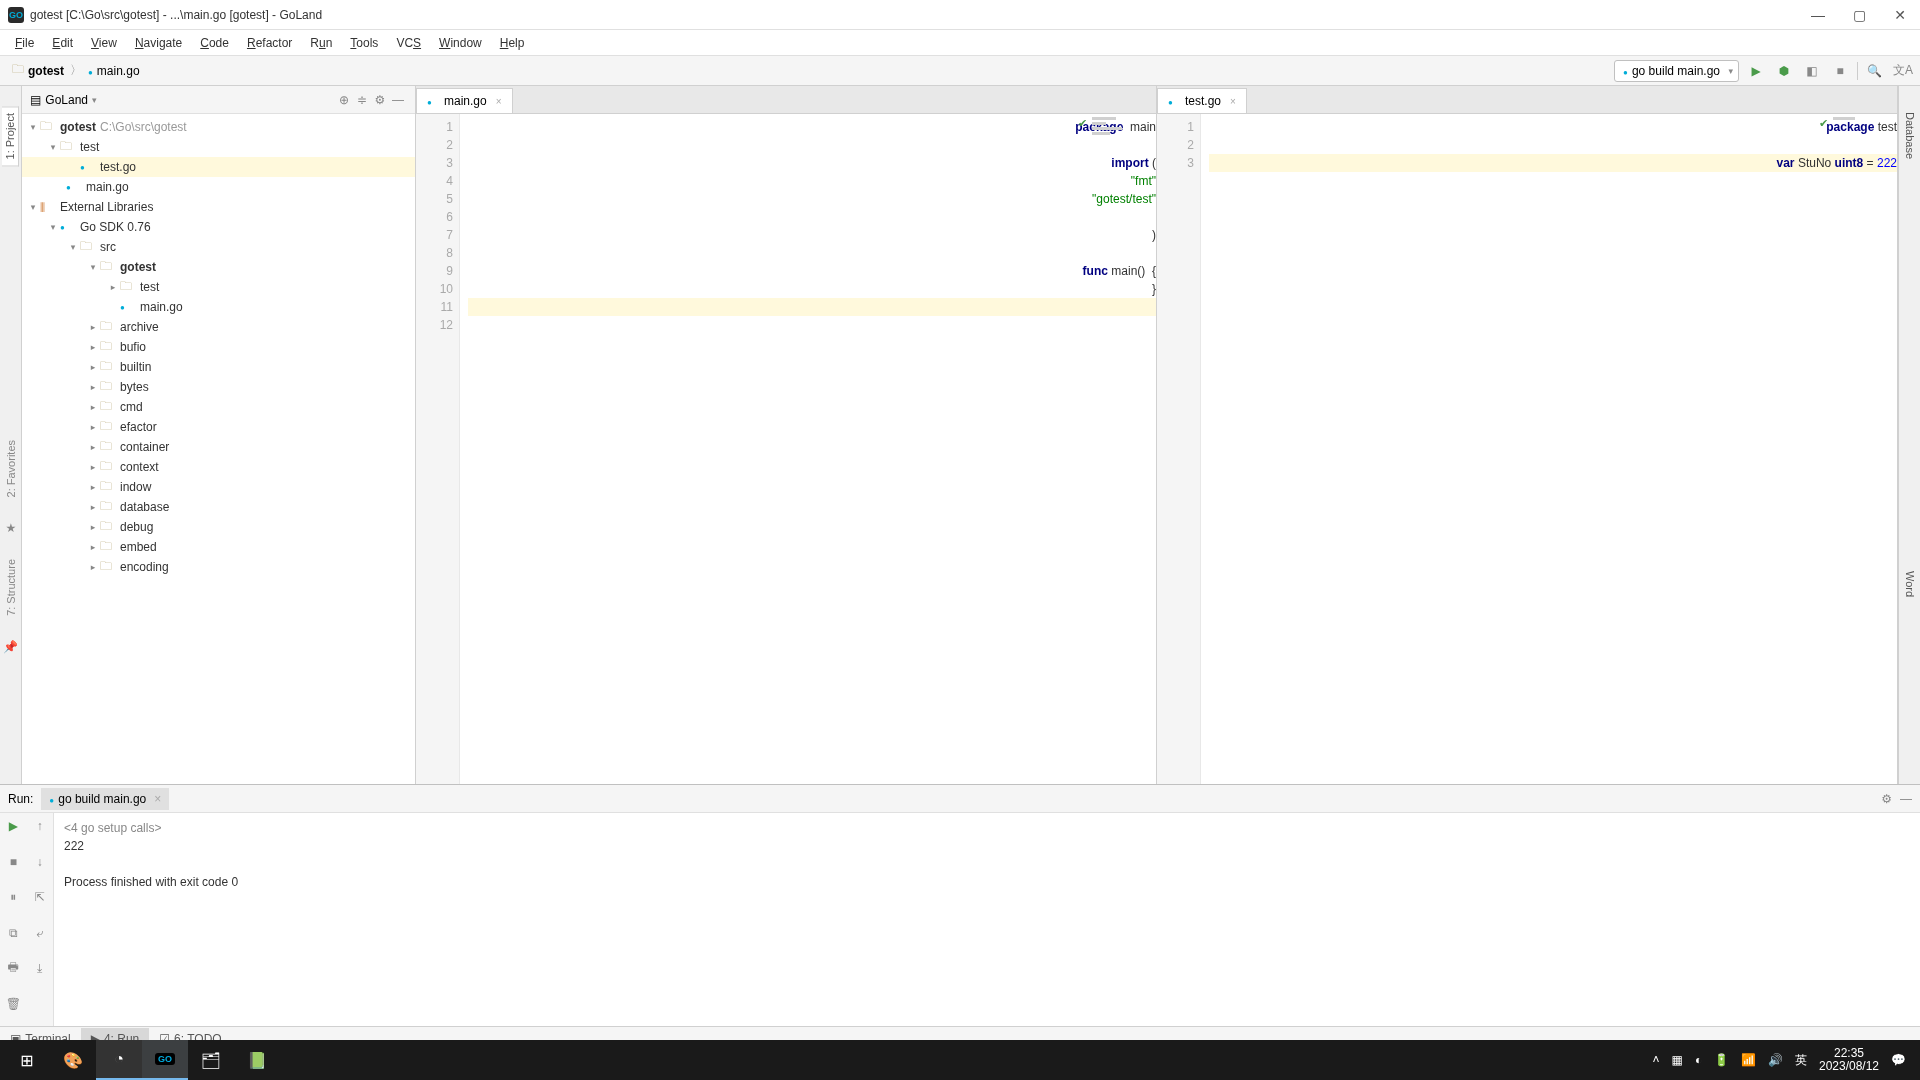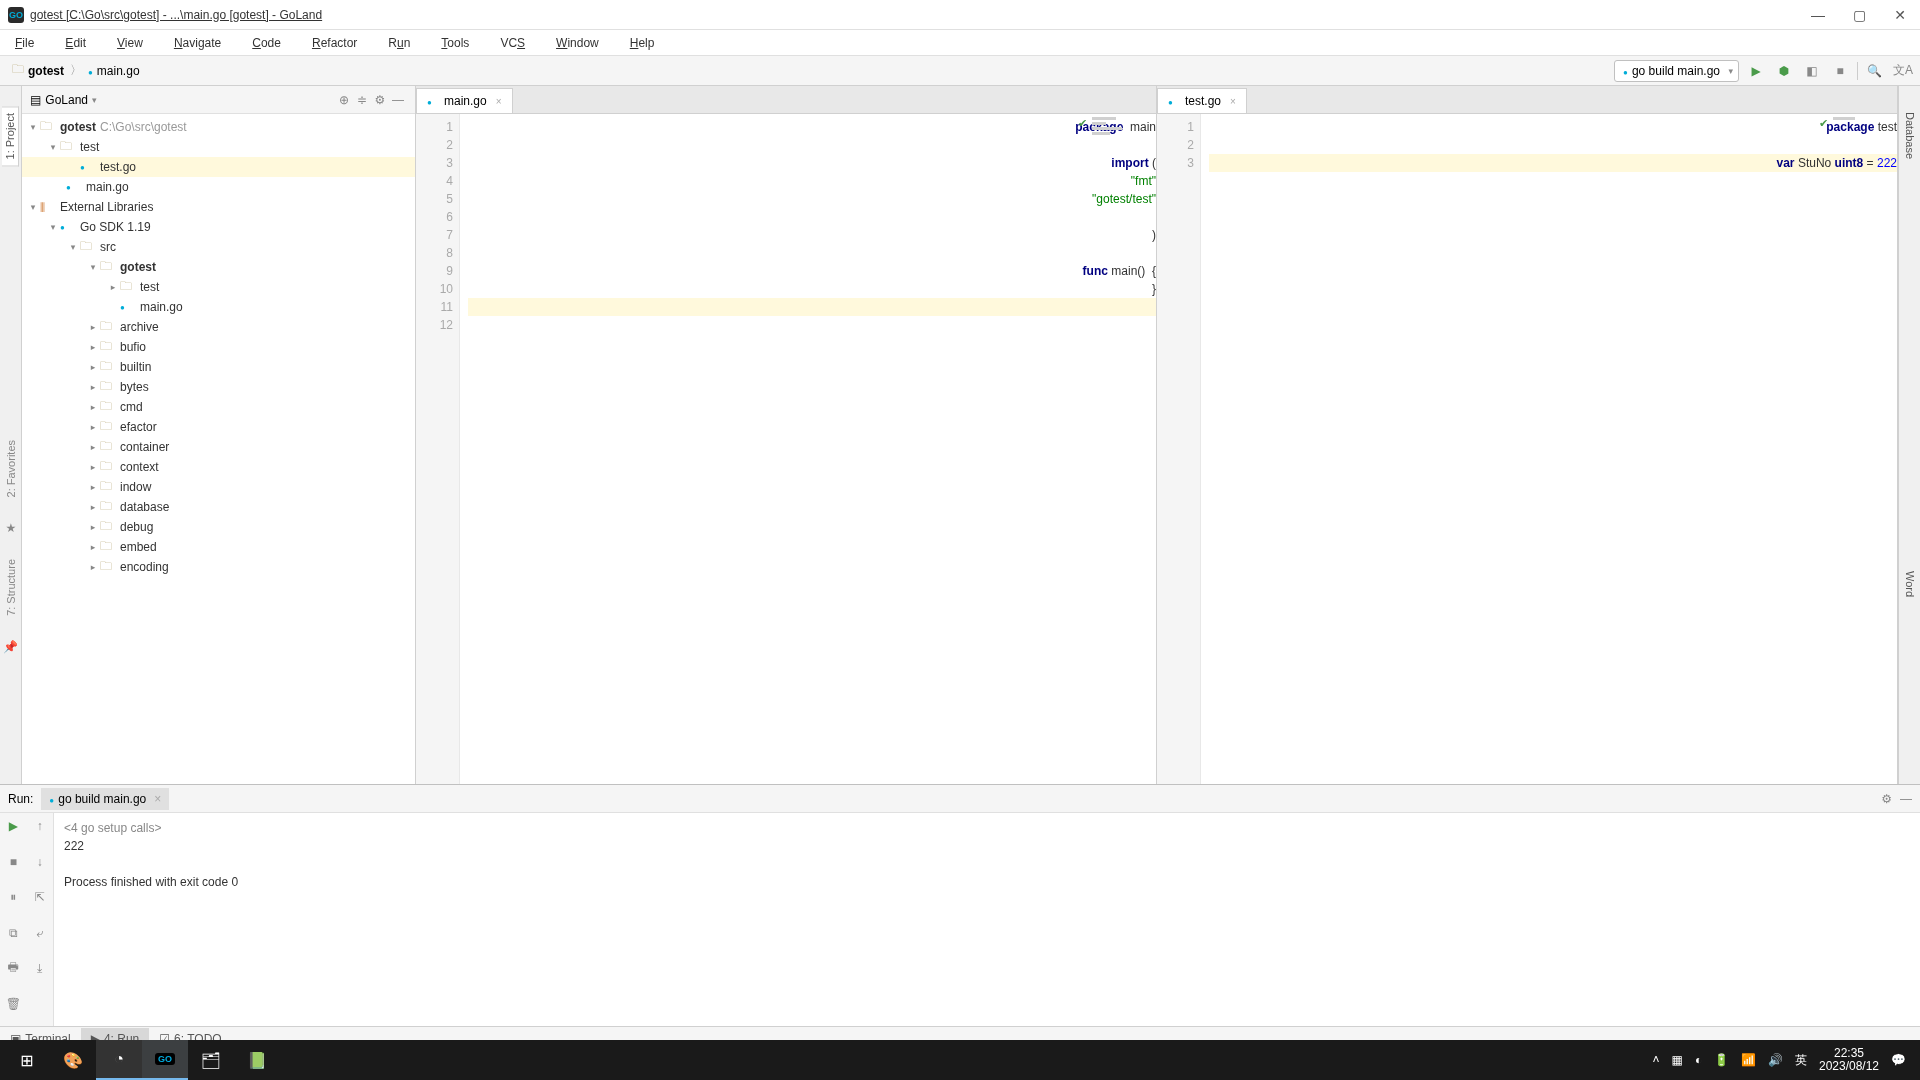--- a/index.html
+++ b/index.html
@@ -1,22 +1,22 @@
 <!DOCTYPE html>
 <html><head>
 <meta charset="utf-8">
 <style>
 * { margin:0; padding:0; box-sizing:border-box; font-family:"Segoe UI",Arial,sans-serif; font-size:12px; }
 body { width:1920px; height:1080px; background:#fff; overflow:hidden; position:relative; }
 .titlebar { height:30px; background:#fff; display:flex; align-items:center; padding:0 8px; border-bottom:1px solid #e0e0e0; }
 .titlebar .icon { width:16px; height:16px; background:#2b2b2b; border-radius:3px; margin-right:6px; display:inline-flex; align-items:center; justify-content:center; color:#00add8; font-weight:bold; font-size:9px; }
-.titlebar .title { flex:1; color:#333;text-decoration:underline; }
+.titlebar .title { flex:1; color:#333; }
 .winbtns { display:flex; gap:28px; margin-right:6px; }
 .winbtns span { cursor:pointer; color:#555; font-size:14px; }
-.menubar { height:26px; display:flex; align-items:center; padding:0 8px; gap:17px; border-bottom:1px solid #e0e0e0; }
+.menubar { height:26px; display:flex; align-items:center; padding:0 8px; gap:4px; border-bottom:1px solid #e0e0e0; }
 .menubar span { padding:3px 7px; cursor:pointer; color:#333; }
 .menubar span u { text-decoration:underline; }
 .navbar { height:30px; display:flex; align-items:center; padding:0 6px; border-bottom:1px solid #d0d0d0; background:#f5f5f5; }
 .crumb { display:flex; align-items:center; gap:4px; padding:2px 6px; }
 .crumb .sep { color:#888; margin:0 2px; }
 .navbar-right { margin-left:auto; display:flex; align-items:center; gap:6px; }
 .runcfg { border:1px solid #c0c0c0; background:#fff; padding:3px 18px 3px 8px; border-radius:3px; display:flex; align-items:center; gap:4px; position:relative; }
 .runcfg::after { content:"▾"; position:absolute; right:5px; color:#888; font-size:9px; }
 .tbtn { width:22px; height:22px; display:flex; align-items:center; justify-content:center; cursor:pointer; color:#888; }
 .tbtn.green { color:#4a9b4a; }
@@ -176,21 +176,21 @@
           <span class="lbl">main.go</span>
         </div>
       <div class="trow" style="padding-left:4px">
           <span class="ar">▾</span>
           <span class="fico lib"></span>
           <span class="lbl">External Libraries</span>
         </div>
       <div class="trow" style="padding-left:24px">
           <span class="ar">▾</span>
           <span class="fico go"></span>
-          <span class="lbl">Go SDK 1.19</span>
+          <span class="lbl">Go SDK 0.76</span>
         </div>
       <div class="trow" style="padding-left:44px">
           <span class="ar">▾</span>
           <span class="fico fold"></span>
           <span class="lbl">src</span>
         </div>
       <div class="trow" style="padding-left:64px">
           <span class="ar">▾</span>
           <span class="fico fold"></span>
           <span class="lbl bold">gotest</span>

